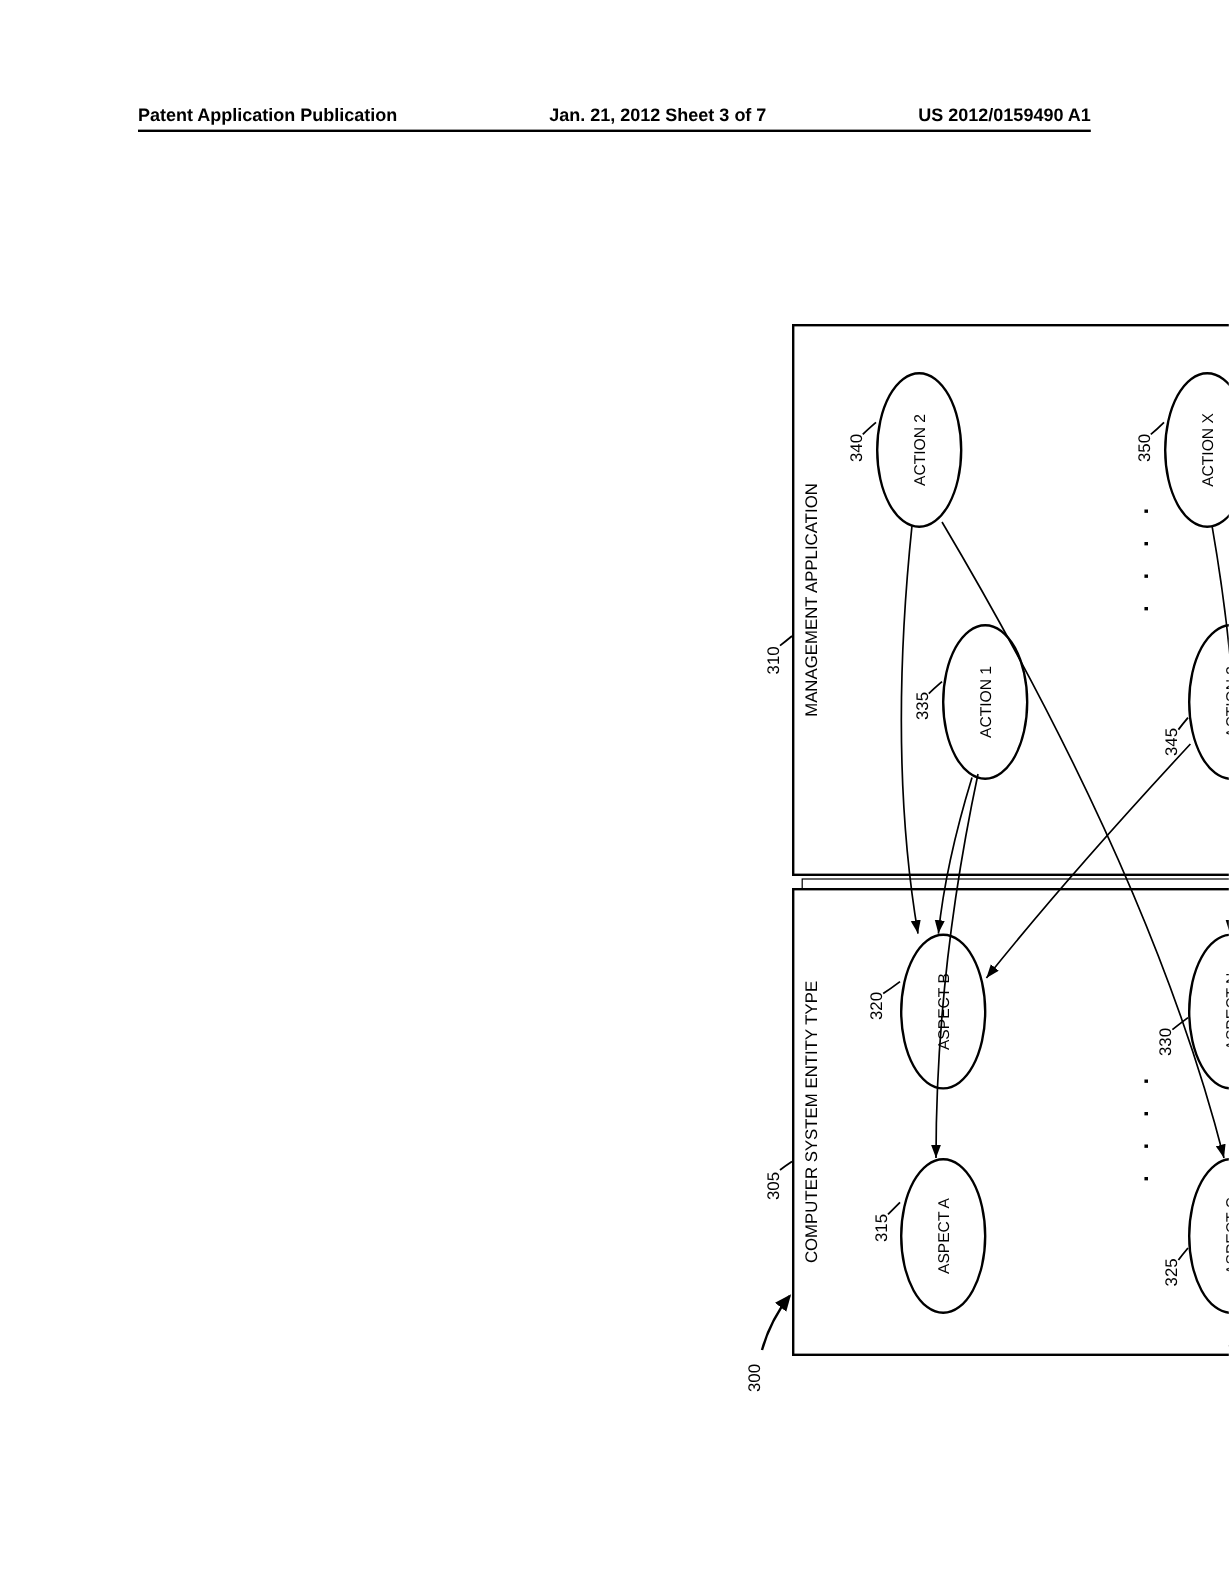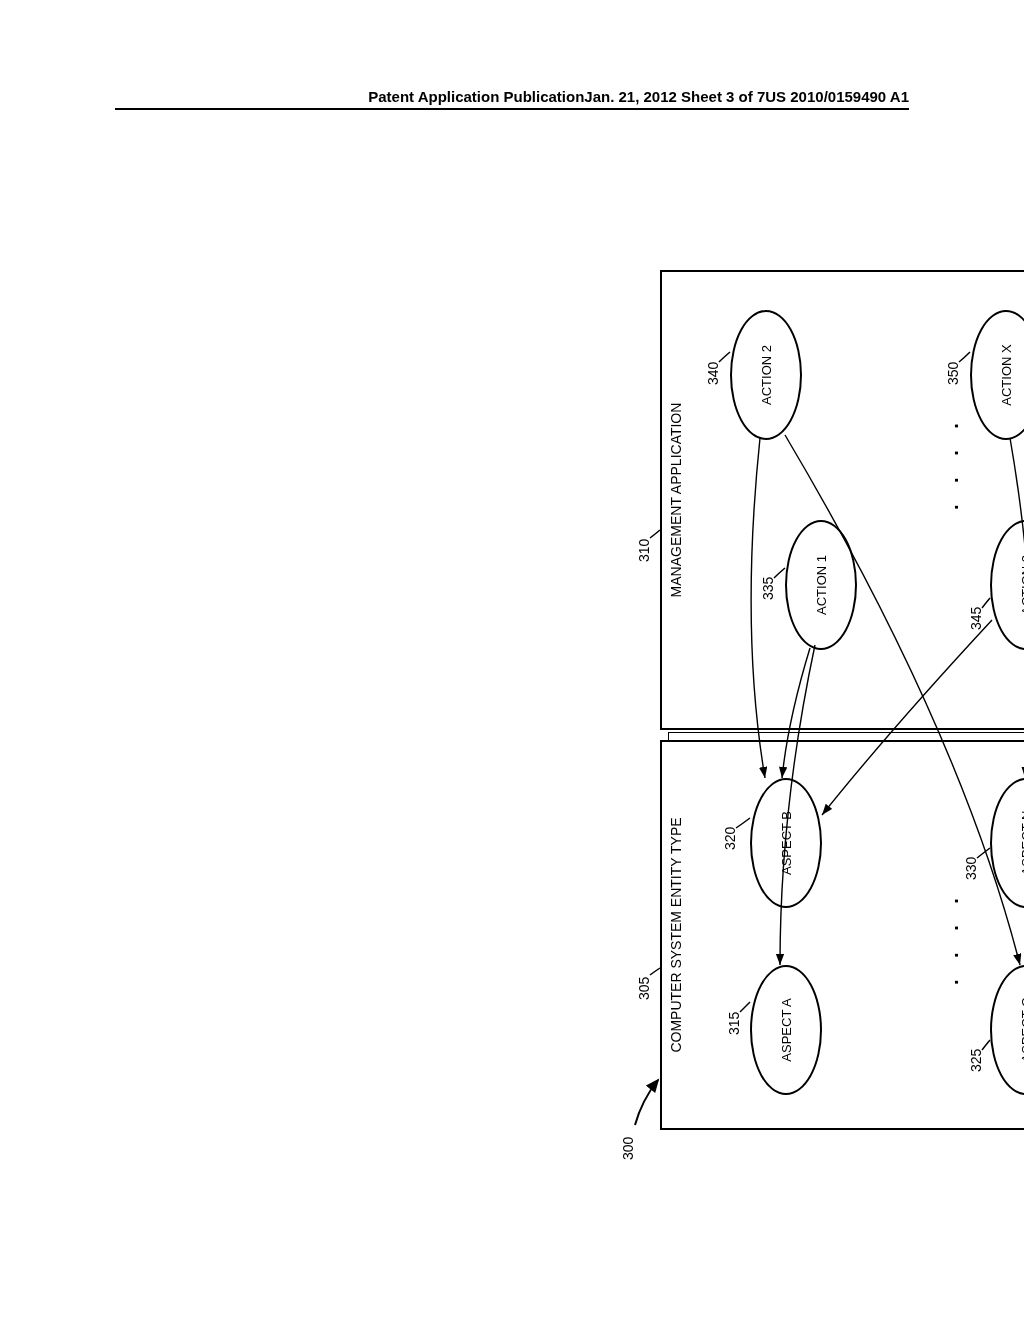--- a/index.html
+++ b/index.html
@@ -13,21 +13,21 @@
       background: #fff;
       font-family: Arial, Helvetica, sans-serif;
       position: relative;
     }
     .header {
       position: absolute;
       top: 88px;
       left: 0;
       right: 0;
       display: flex;
-      justify-content: flex-end;
+      justify-content: space-between;
       padding: 0 115px;
       font-size: 15px;
       font-weight: bold;
     }
     .hdr-left { }
     .hdr-mid { }
     .hdr-right { }
     .rule {
       position: absolute;
       top: 108px;
@@ -94,21 +94,21 @@
       height: 540px;
       pointer-events: none;
     }
   </style>
 </head>
 <body>
 
 <div class="header">
   <div class="hdr-left">Patent Application Publication</div>
   <div class="hdr-mid">Jan. 21, 2012  Sheet 3 of 7</div>
-  <div class="hdr-right">US 2010/0159490 A1</div>
+  <div class="hdr-right">US 2012/0159490 A1</div>
 </div>
 <div class="rule"></div>
 
 <div class="figure-wrap">
   <div class="figure">
 
     <div class="lbl" style="top:-10px;left:-30px;">300</div>
     <svg class="svg-edges" style="overflow:visible;">
       <defs>
         <marker id="ah" markerWidth="8" markerHeight="8" refX="6" refY="3" orient="auto">

